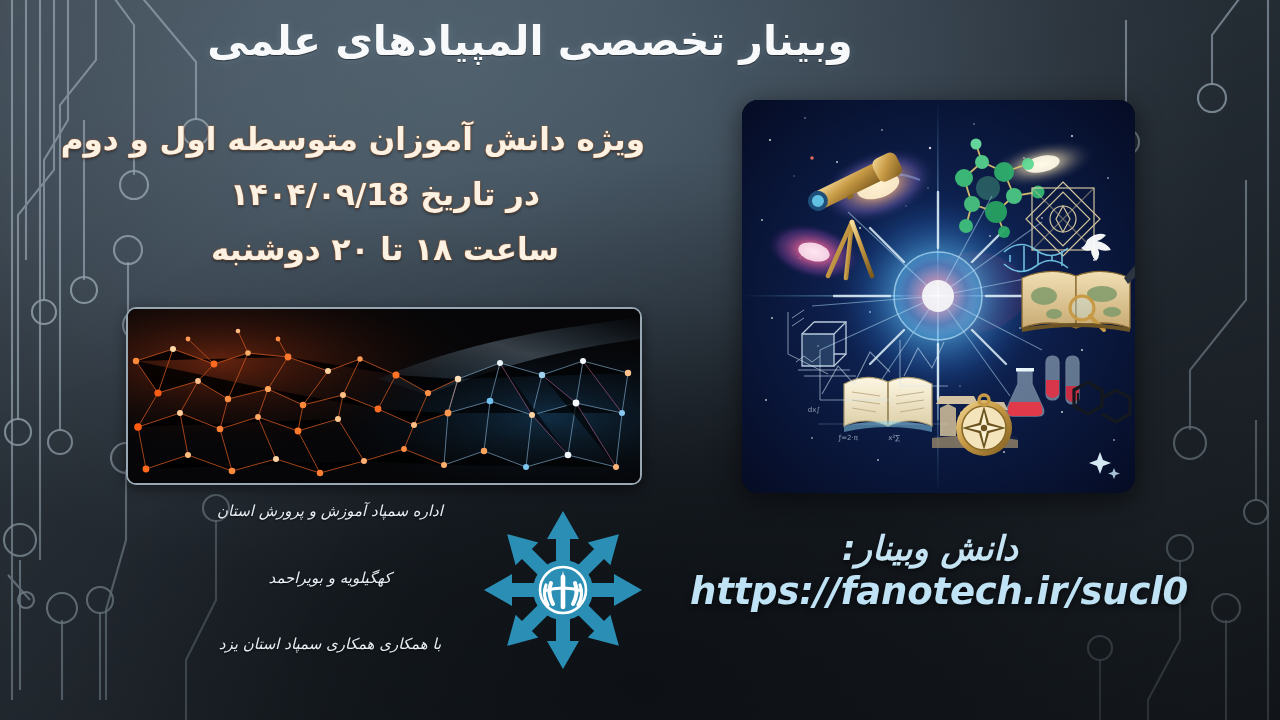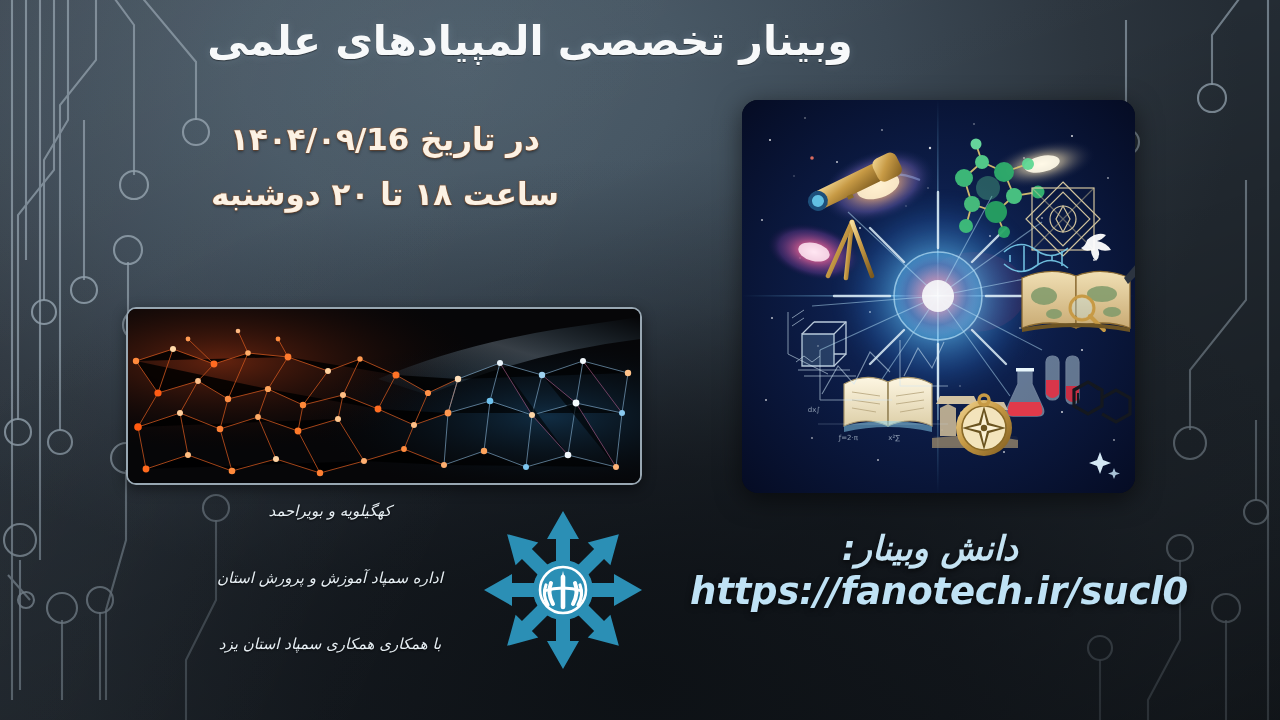--- a/index.html
+++ b/index.html
@@ -249,21 +249,22 @@
       <circle cx="70" cy="648" r="12"></circle>
     </g>
   </svg>
 
   <div class="bg-vignette"></div>
   <div class="bg-sheen"></div>
 
   <div class="title">وبینار تخصصی المپیادهای علمی</div>
 
   <div class="subtitle-block">
-    <div class="subtitle-line">در تاریخ ۱۴۰۴/۰۹/16</div>
+    <div class="subtitle-line">ویژه دانش آموزان متوسطه اول و دوم</div>
+    <div class="subtitle-line">در تاریخ ۱۴۰۴/۰۹/18</div>
     <div class="subtitle-line">ساعت ۱۸ تا ۲۰ دوشنبه</div>
   </div>
 
   <div class="network-frame">
     <svg viewBox="0 0 512 174" preserveAspectRatio="none">
       <defs>
         <radialGradient id="nglowA" cx="18%" cy="30%" r="55%">
           <stop offset="0%" stop-color="#b03a14" stop-opacity="0.55"></stop>
           <stop offset="100%" stop-color="#000000" stop-opacity="0"></stop>
         </radialGradient>
@@ -691,22 +692,22 @@
         <path d="M24 16 L25.6 20 L30 21.6 L25.6 23 L24 27 L22.4 23 L18 21.6 L22.4 20 Z" fill="#cfeeff" opacity="0.8"></path>
       </g>
 
       <rect width="393" height="393" fill="none"></rect>
       <path d="M0 0 L393 0 L393 393 L0 393 Z" fill="none"></path>
       <rect width="393" height="393" fill="url(#spaceBg)" opacity="0"></rect>
     </svg>
   </div>
 
   <div class="credits">
+    <div class="credit-line">اداره سمپاد آموزش و پرورش استان</div>
     <div class="credit-line">کهگیلویه و بویراحمد</div>
-    <div class="credit-line">اداره سمپاد آموزش و پرورش استان</div>
     <div class="credit-line">با همکاری همکاری سمپاد استان یزد</div>
   </div>
 
   <div class="logo">
     <svg viewBox="0 0 170 170">
       <g fill="#2b8fb5">
         <g>
 
           <g id="arrow">
             <path d="M85 6 L101 34 L92 34 L92 85 L78 85 L78 34 L69 34 Z"></path>

